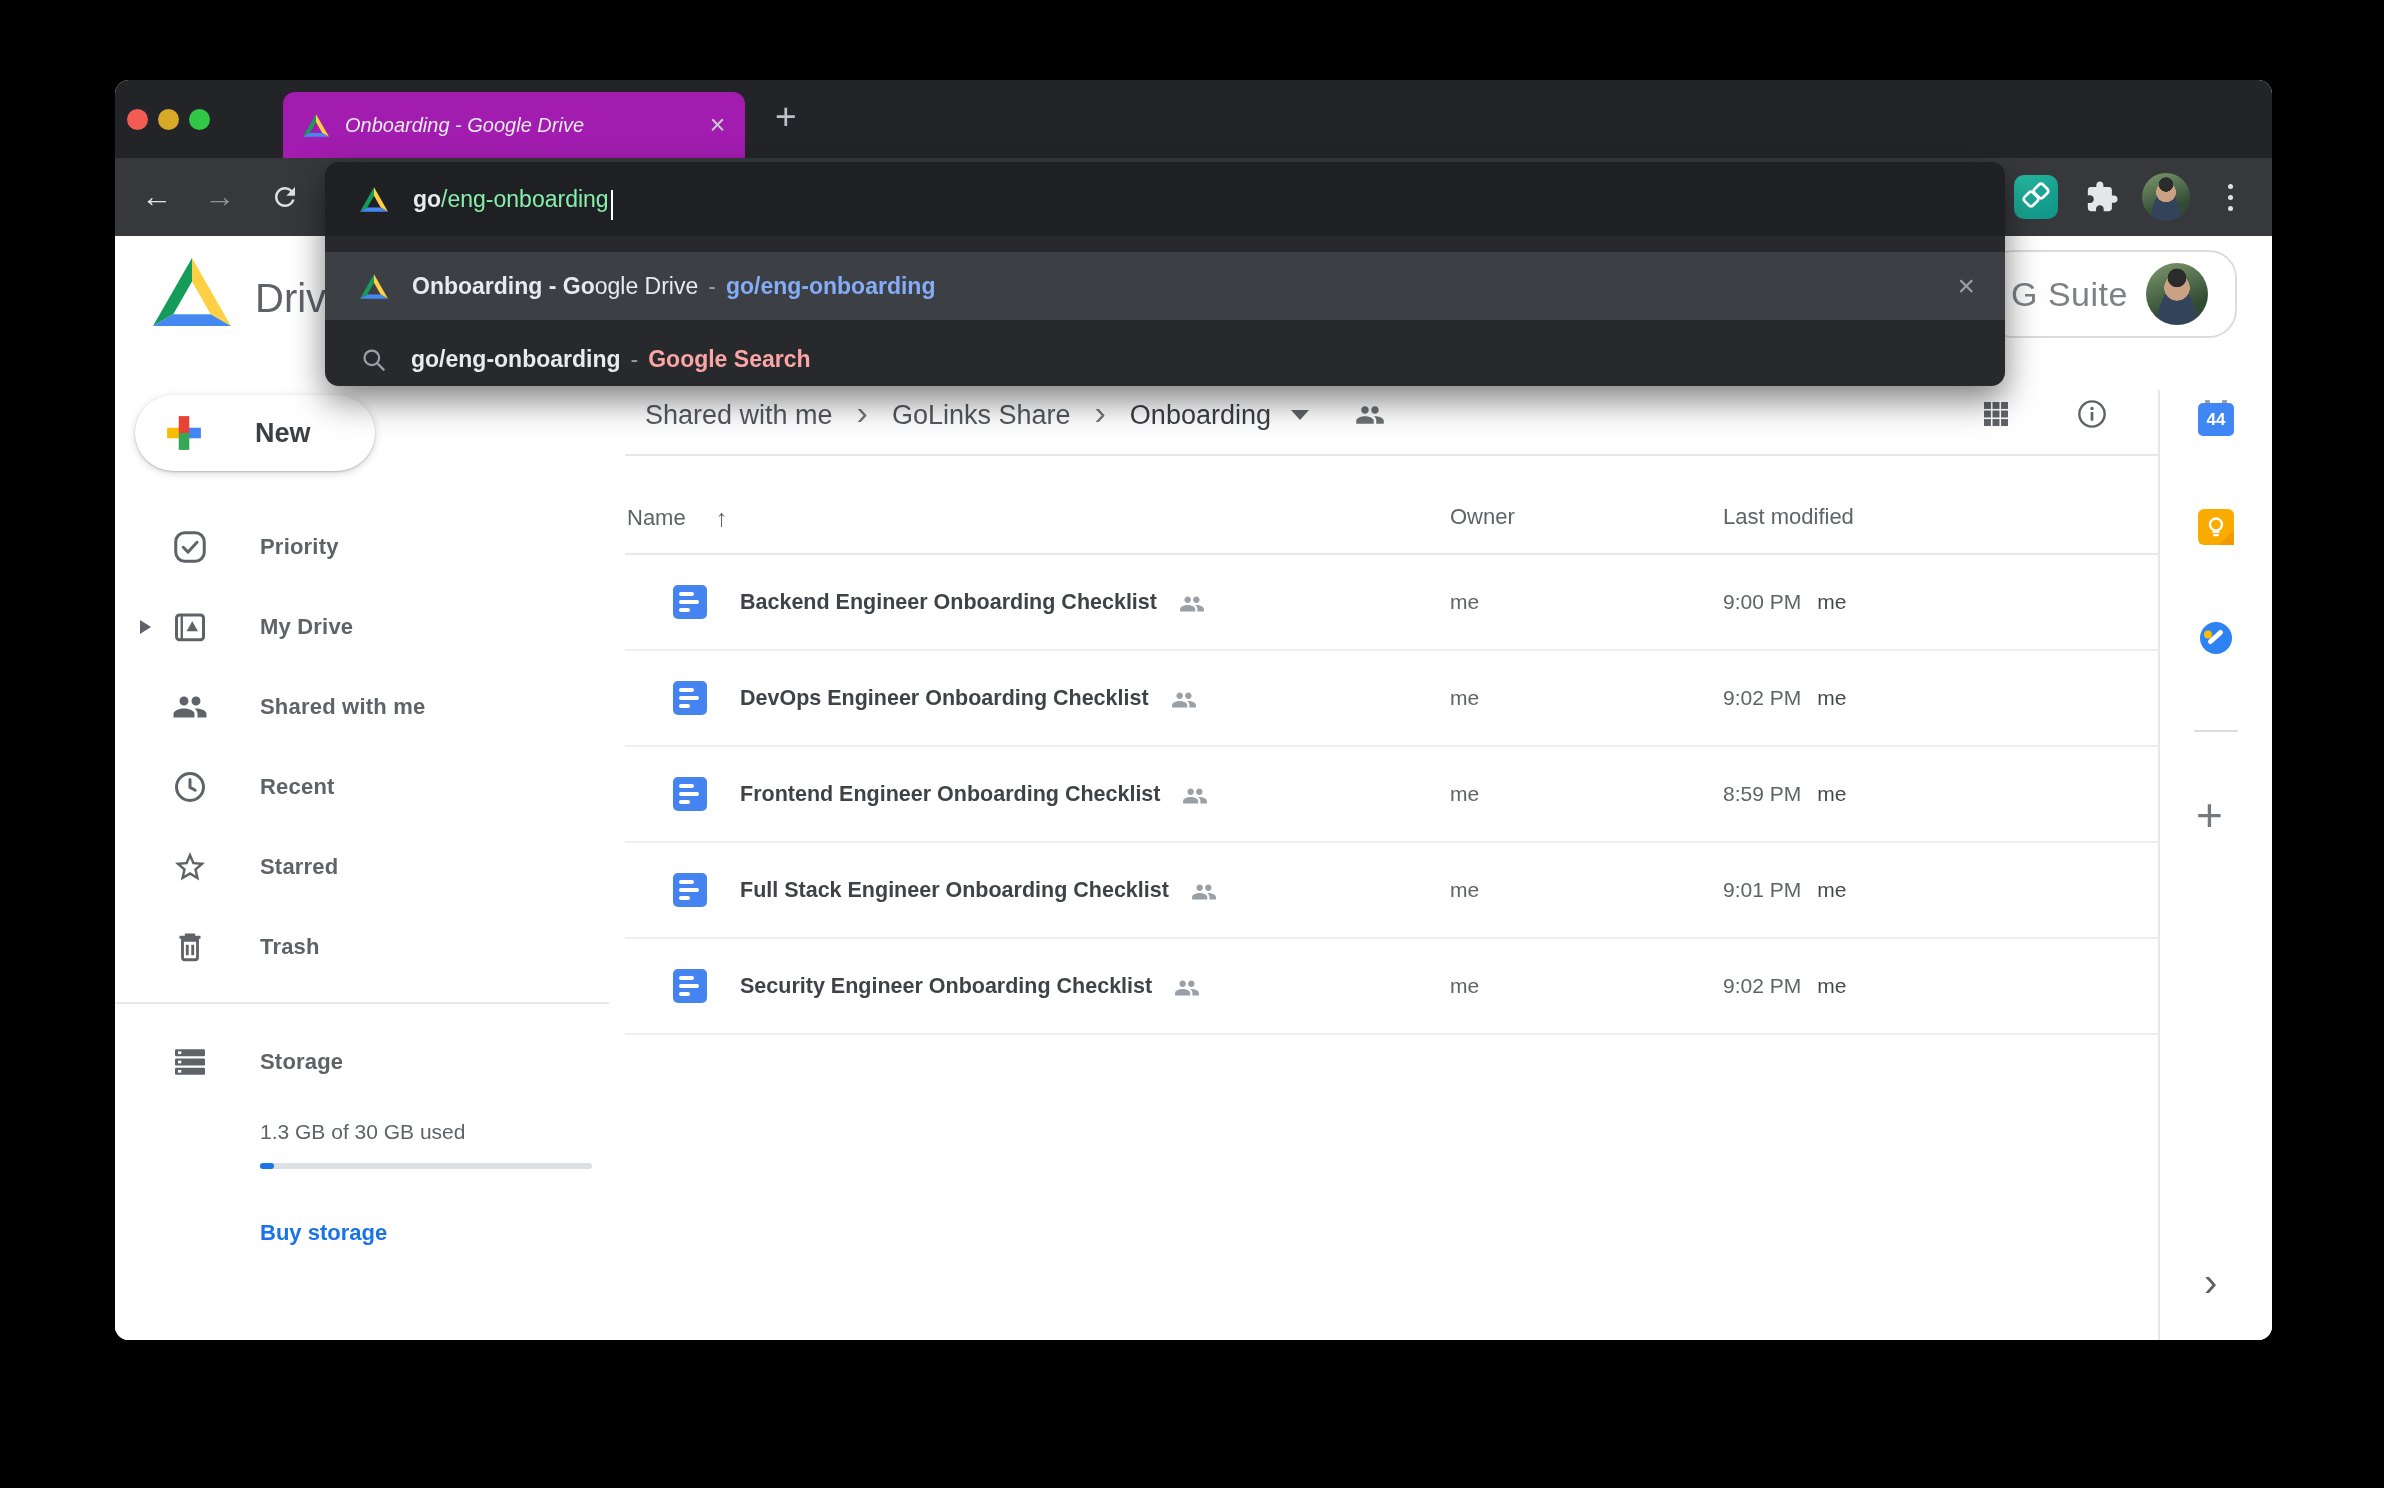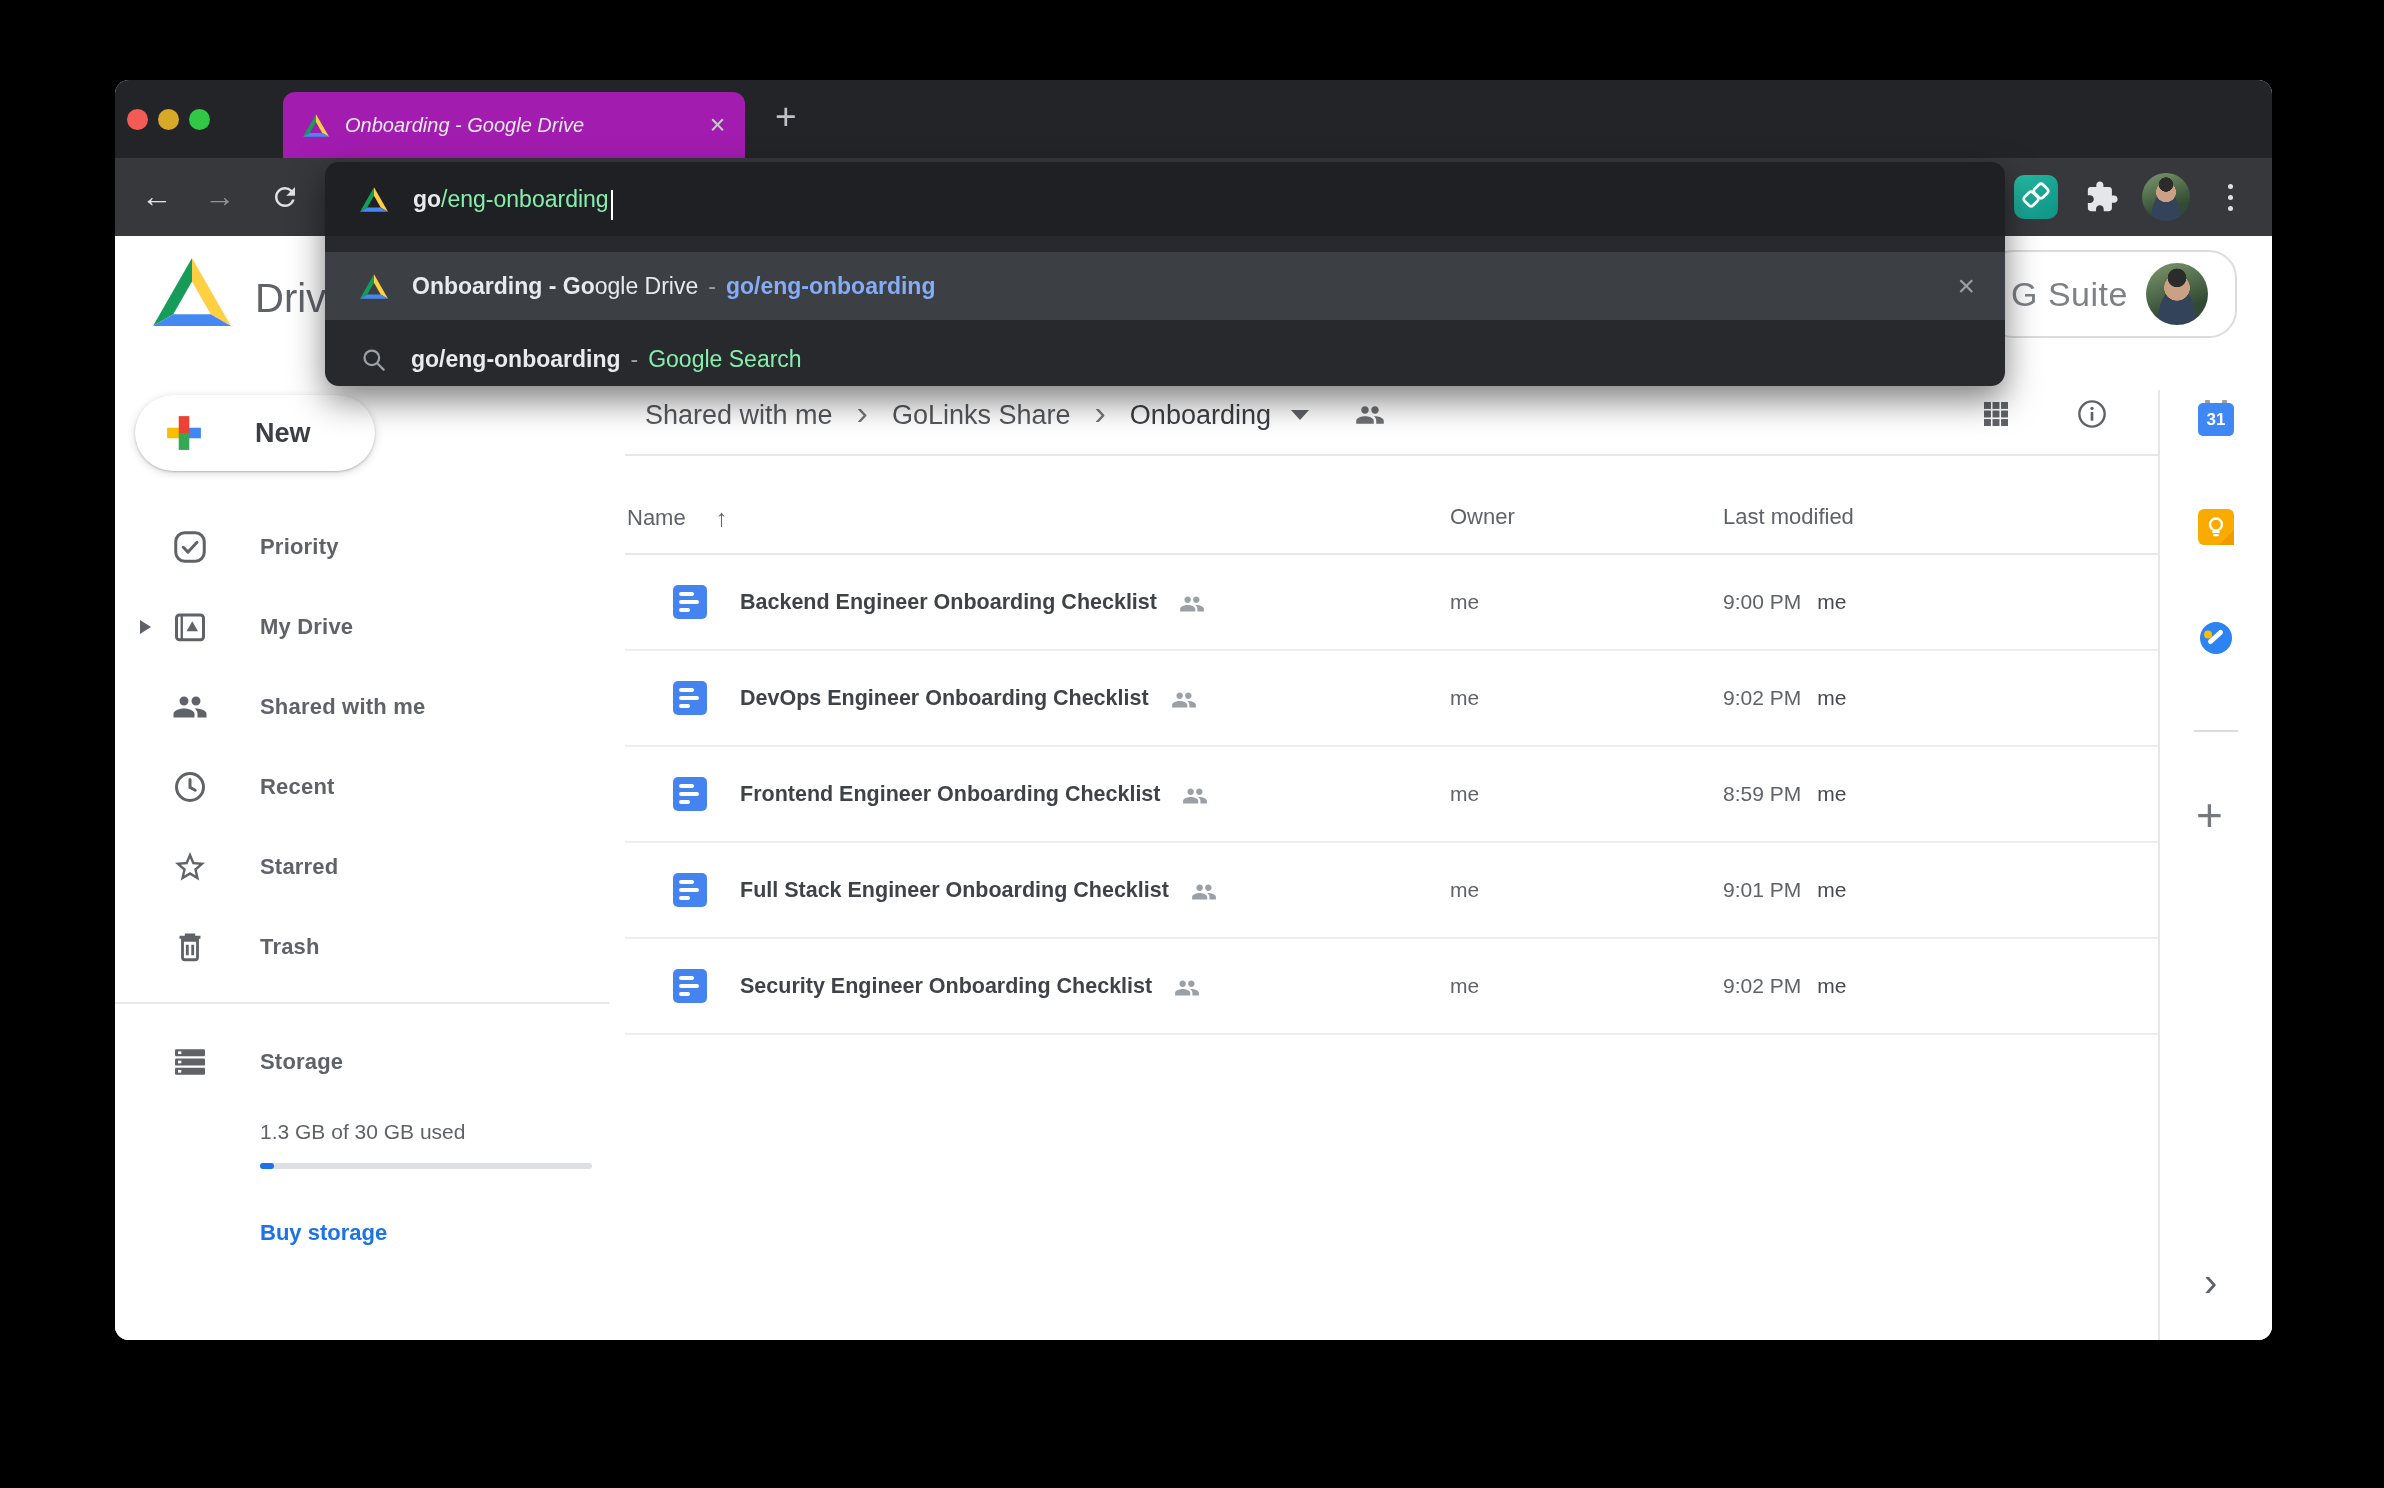--- a/index.html
+++ b/index.html
@@ -113,21 +113,21 @@
   .ob-typed{margin-left:25px;font-size:23px;color:#e8eaed;font-weight:bold;}
   .ob-completion{font-size:23px;color:#86efac;}
   .ob-cursor{display:inline-block;width:2px;height:30px;background:#fff;margin-left:2px;transform:translateY(6px);}
   .sug{display:flex;align-items:center;padding-left:35px;font-size:23px;box-sizing:border-box;}
   .sug1{height:68px;margin-top:16px;background:#3c4045;}
   .sug2{height:78px;}
   .s-bold{margin-left:24px;color:#e8eaed;font-weight:bold;white-space:pre;}
   .s-rest{color:#e8eaed;white-space:pre;}
   .s-dash{color:#9aa0a6;margin:0 10px;}
   .s-url{color:#85acf7;font-weight:bold;}
-  .s-suffix{color:#86efac;}
+  .s-suffix{color:#fca5a5;font-weight:bold;}
   .s-dismiss{margin-left:auto;margin-right:30px;font-size:30px;color:#9aa0a6;line-height:1;}
   .mag{width:27px;height:27px;flex:none;}
 </style>
 </head>
 <body>
 
 <div class="stage">
  <div class="window">
 
   <div class="tabbar">
@@ -382,21 +382,21 @@
               </svg></span>
         <span class="cell-owner">me</span>
         <span class="cell-mod"><span>9:02 PM</span><span class="cell-by">me</span></span>
       </div>
     </div>
 
     <div class="rail">
       <div class="railicon r-cal">
         <span class="peg p1"></span>
         <span class="peg p2"></span>
-        <span class="calbody">31</span>
+        <span class="calbody">44</span>
       </div>
       <div class="railicon r-keep">
         <svg viewBox="0 0 36 36">
               <rect width="36" height="36" rx="6" fill="#F9AB00"></rect>
               <polygon points="36,21 21,36 36,36" fill="#F29900"></polygon>
               <circle cx="18" cy="15.5" r="6" fill="none" stroke="#fff" stroke-width="2.4"></circle>
               <path d="M15.2 23h5.6M16.2 26.2h3.6" stroke="#fff" stroke-width="2.2" stroke-linecap="round"></path>
             </svg>
       </div>
       <div class="railicon r-tasks">

